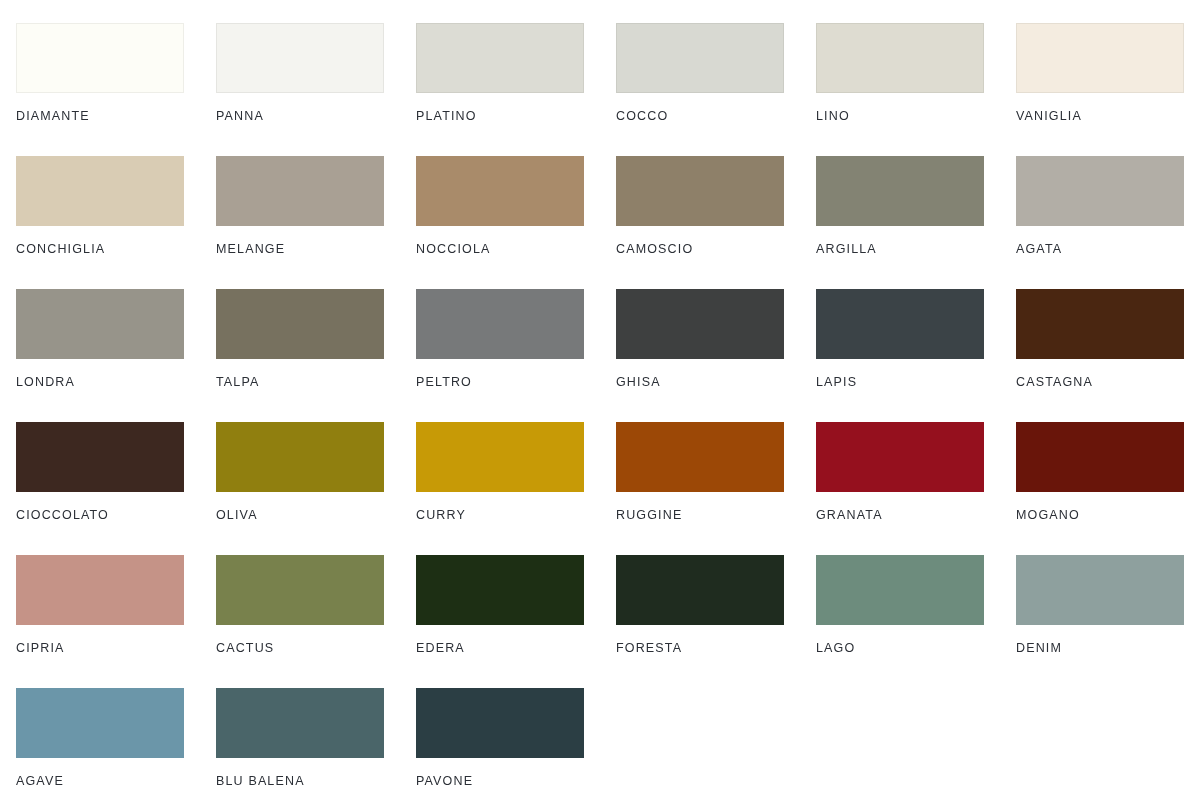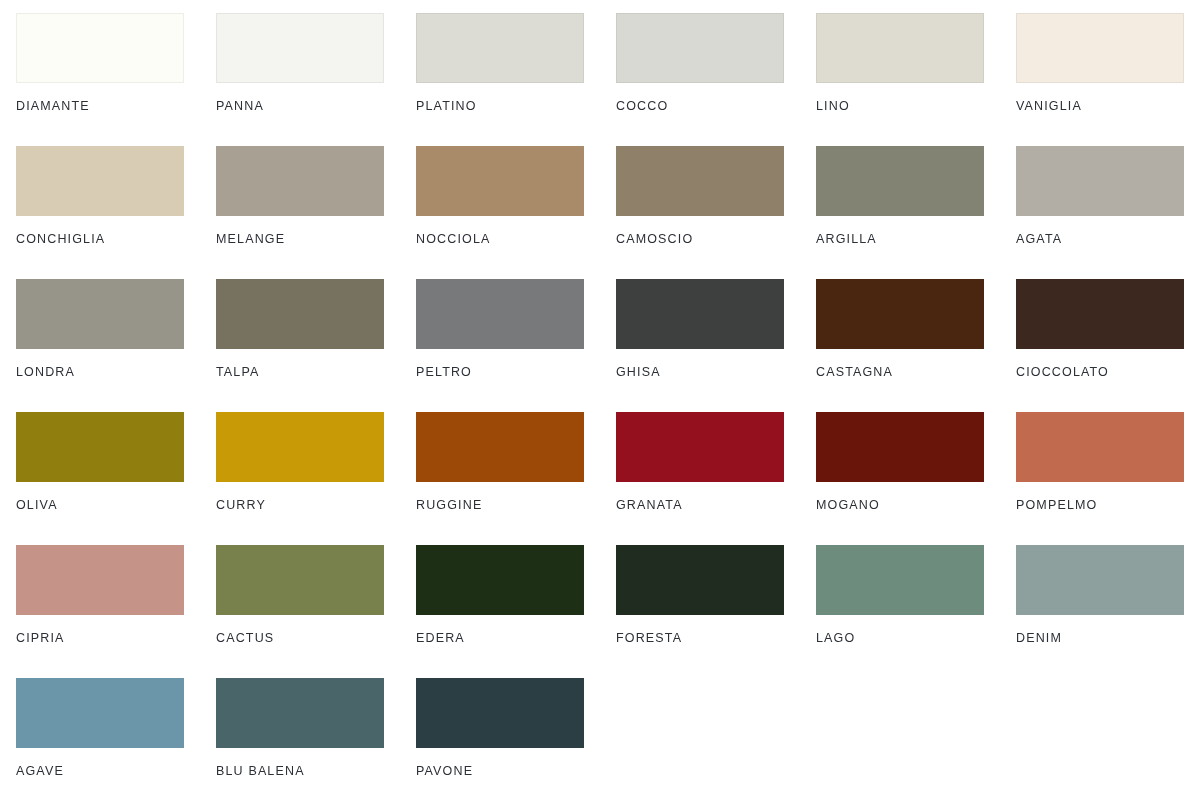--- a/index.html
+++ b/index.html
@@ -26,20 +26,21 @@
     justify-content: start;
     padding: 0;
     box-sizing: border-box;
   }
   .swatch-cell {
     position: relative;
     width: 200px;
     height: 133px;
     box-sizing: border-box;
     padding: 13px 0 0 16px;
+    margin-top: 10px;
   }
   .swatch-chip {
     width: 168px;
     height: 70px;
     display: block;
     border: 0;
     box-sizing: border-box;
   }
   
   .swatch-chip.light-edge {
@@ -119,20 +120,24 @@
     </div>
     <div class="swatch-cell">
       <span class="swatch-chip" style="background: rgb(119, 121, 122);"></span>
       <span class="swatch-label">PELTRO</span>
     </div>
     <div class="swatch-cell">
       <span class="swatch-chip" style="background: rgb(62, 64, 64);"></span>
       <span class="swatch-label">GHISA</span>
     </div>
     <div class="swatch-cell">
+      <span class="swatch-chip" style="background: rgb(59, 67, 71);"></span>
+      <span class="swatch-label">LAPIS</span>
+    </div>
+    <div class="swatch-cell">
       <span class="swatch-chip" style="background: rgb(74, 38, 17);"></span>
       <span class="swatch-label">CASTAGNA</span>
     </div>
     <div class="swatch-cell">
       <span class="swatch-chip" style="background: rgb(61, 40, 32);"></span>
       <span class="swatch-label">CIOCCOLATO</span>
     </div>
     <div class="swatch-cell">
       <span class="swatch-chip" style="background: rgb(144, 127, 15);"></span>
       <span class="swatch-label">OLIVA</span>
@@ -145,24 +150,20 @@
       <span class="swatch-chip" style="background: rgb(156, 72, 6);"></span>
       <span class="swatch-label">RUGGINE</span>
     </div>
     <div class="swatch-cell">
       <span class="swatch-chip" style="background: rgb(149, 16, 30);"></span>
       <span class="swatch-label">GRANATA</span>
     </div>
     <div class="swatch-cell">
       <span class="swatch-chip" style="background: rgb(105, 21, 10);"></span>
       <span class="swatch-label">MOGANO</span>
-    </div>
-    <div class="swatch-cell">
-      <span class="swatch-chip" style="background: rgb(193, 106, 77);"></span>
-      <span class="swatch-label">POMPELMO</span>
     </div>
     <div class="swatch-cell">
       <span class="swatch-chip" style="background: rgb(197, 147, 135);"></span>
       <span class="swatch-label">CIPRIA</span>
     </div>
     <div class="swatch-cell">
       <span class="swatch-chip" style="background: rgb(120, 129, 76);"></span>
       <span class="swatch-label">CACTUS</span>
     </div>
     <div class="swatch-cell">

